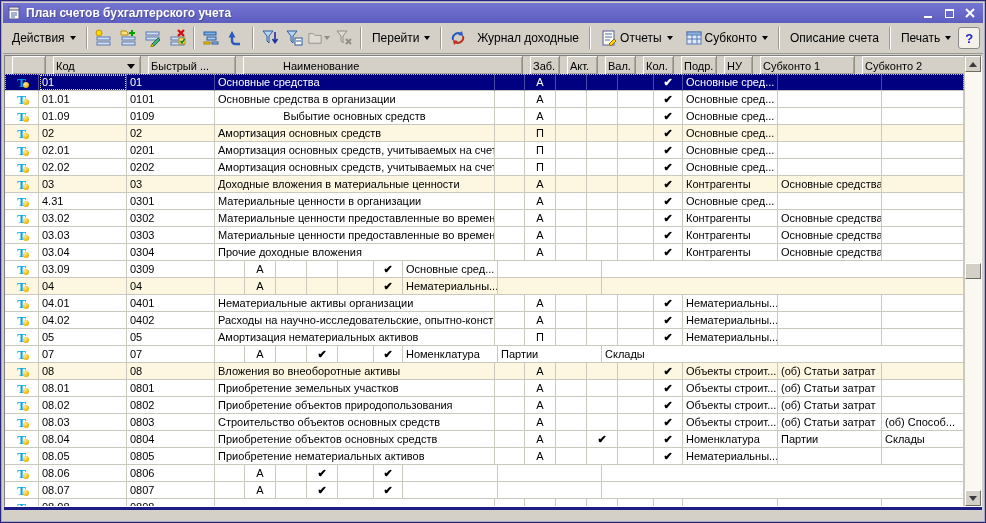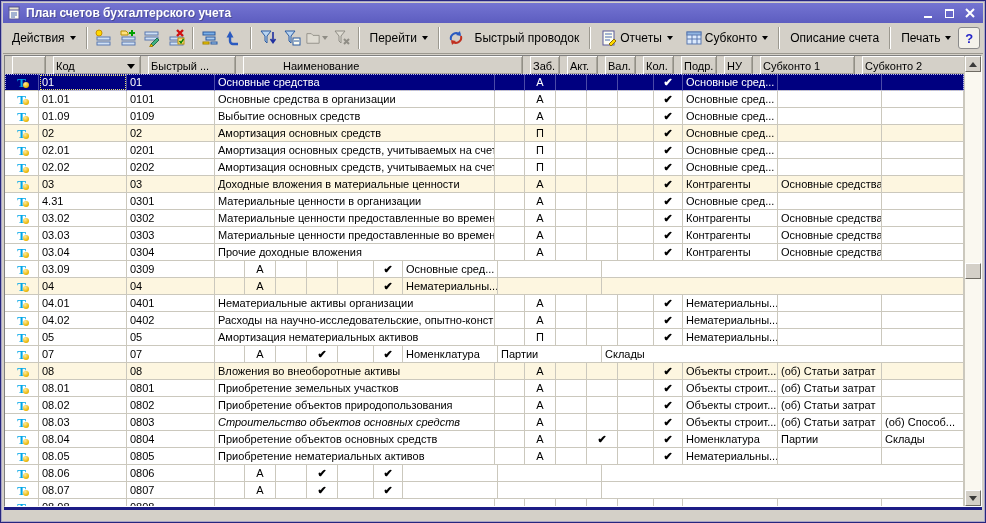--- a/index.html
+++ b/index.html
@@ -180,21 +180,21 @@
     <div class="tb-sep"></div>
     <div class="tb-ico">
       <svg width="18" height="18" viewBox="0 0 18 18">
         <path d="M4 11 a5.5 5.5 0 0 1 9 -5.5" fill="none" stroke="#2a5ac0" stroke-width="2"></path>
         <path d="M13 2 l1 5 l-5 -1 z" fill="#2a5ac0"></path>
         <path d="M14 7 a5.5 5.5 0 0 1 -9 5.5" fill="none" stroke="#c03020" stroke-width="2"></path>
         <path d="M5 16 l-1 -5 l5 1 z" fill="#c03020"></path>
       </svg>
     </div>
     <div class="tb-btn">
-      <span>Быстрый проводок</span>
+      <span>Журнал доходные</span>
     </div>
     <div class="tb-sep"></div>
     <div class="tb-btn">
       <svg width="16" height="16" viewBox="0 0 16 16">
         <rect x="2" y="1" width="11" height="14" fill="#fdfdf2" stroke="#5a5a9a"></rect>
         <line x1="4" y1="4" x2="11" y2="4" stroke="#4a6ab0"></line>
         <line x1="4" y1="7" x2="11" y2="7" stroke="#4a6ab0"></line>
         <line x1="4" y1="10" x2="9" y2="10" stroke="#4a6ab0"></line>
         <path d="M8 14 L13 9 L15 11 L10 16 z" fill="#ffd800" stroke="#907000"></path>
       </svg>
@@ -305,21 +305,21 @@
             <div class="cell" style="width: 104px;"></div>
             <div class="cell" style="flex: 1 1 auto;"></div>
           </div>
           <div class="row">
             <div class="cell icon-cell" style="width: 34px;">
               <span class="acct-T">T</span>
               <span class="acct-dot"></span>
             </div>
             <div class="cell" style="width: 88px;">01.09</div>
             <div class="cell" style="width: 88px;">0109</div>
-            <div class="cell" style="width: 280px;">Выбытие основных средств</div>
+            <div class="cell" style="width: 280px; text-align: center;">Выбытие основных средств</div>
             <div class="cell center" style="width: 30px;"></div>
             <div class="cell center" style="width: 31px;">А</div>
             <div class="cell center" style="width: 31px;"></div>
             <div class="cell center" style="width: 31px;"></div>
             <div class="cell center" style="width: 36px;"></div>
             <div class="cell center check" style="width: 29px;">✔</div>
             <div class="cell" style="width: 95px;">Основные сред...</div>
             <div class="cell" style="width: 104px;"></div>
             <div class="cell" style="flex: 1 1 auto;"></div>
           </div>
@@ -626,21 +626,21 @@
             <div class="cell" style="width: 104px;">(об) Статьи затрат</div>
             <div class="cell" style="flex: 1 1 auto;"></div>
           </div>
           <div class="row">
             <div class="cell icon-cell" style="width: 34px;">
               <span class="acct-T">T</span>
               <span class="acct-dot"></span>
             </div>
             <div class="cell" style="width: 88px;">08.03</div>
             <div class="cell" style="width: 88px;">0803</div>
-            <div class="cell" style="width: 280px; font-style: italic;">Строительство объектов основных средств</div>
+            <div class="cell" style="width: 280px;">Строительство объектов основных средств</div>
             <div class="cell center" style="width: 30px;"></div>
             <div class="cell center" style="width: 31px;">А</div>
             <div class="cell center" style="width: 31px;"></div>
             <div class="cell center" style="width: 31px;"></div>
             <div class="cell center" style="width: 36px;"></div>
             <div class="cell center check" style="width: 29px;">✔</div>
             <div class="cell" style="width: 95px;">Объекты строит...</div>
             <div class="cell" style="width: 104px;">(об) Статьи затрат</div>
             <div class="cell" style="flex: 1 1 auto;">(об) Способ...</div>
           </div>

